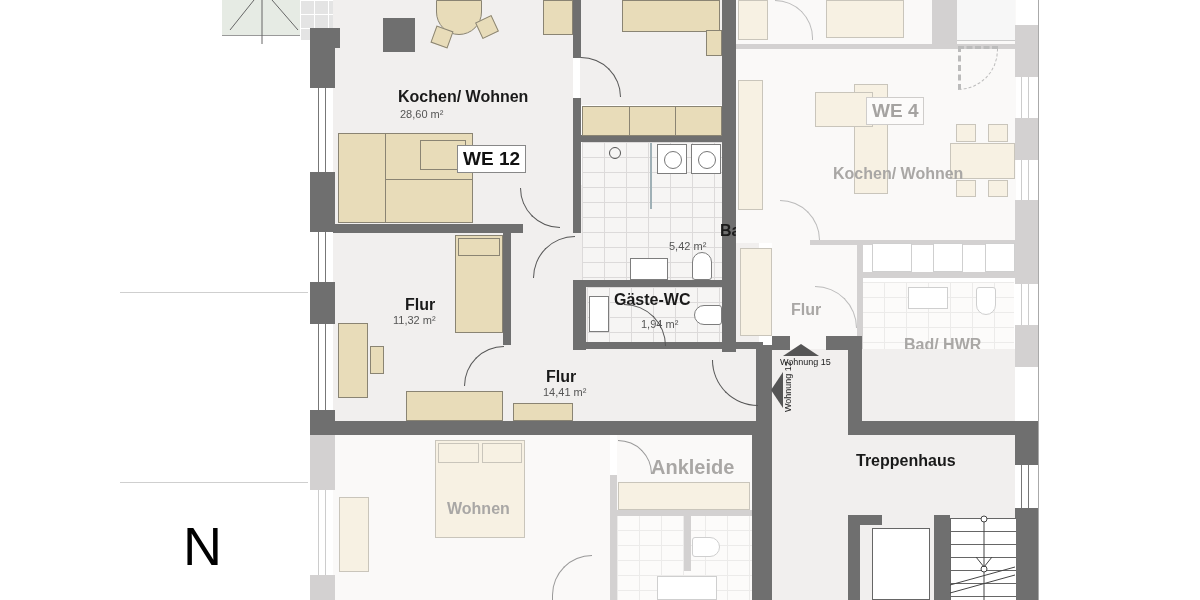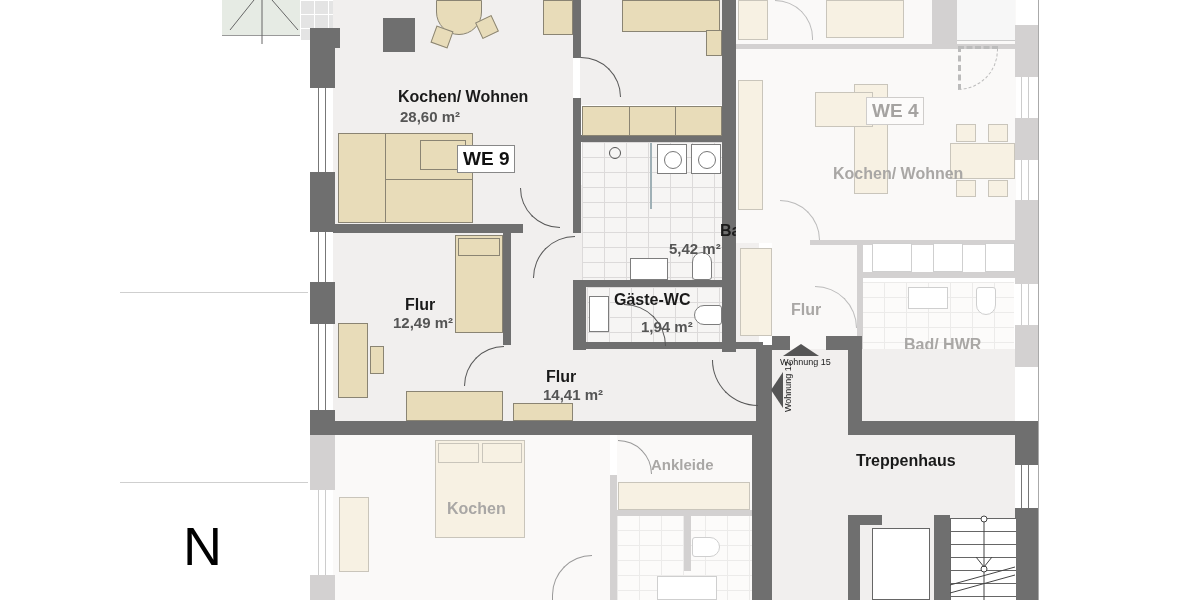--- a/index.html
+++ b/index.html
@@ -20,21 +20,21 @@
         linear-gradient(90deg,#ecebea 1px, transparent 1px);
       background-size:44px 15px, 22px 15px;}
     .furn{position:absolute;background:#e8dcb9;border:1.5px solid #8a8473;box-sizing:border-box;}
     .furn-l{position:absolute;background:#f7f1e3;border:1px solid #c9c5bb;box-sizing:border-box;}
     .fix{position:absolute;background:#fff;border:1.5px solid #7d7d7d;box-sizing:border-box;}
     .fix-l{position:absolute;background:#fff;border:1px solid #cfcfcf;box-sizing:border-box;}
     .window{position:absolute;background:#fff;border-left:1px solid #777;border-right:1px solid #777;box-sizing:border-box;}
     .window-l{position:absolute;background:#fff;border-left:1px solid #ccc;border-right:1px solid #ccc;box-sizing:border-box;}
     .room-label{position:absolute;font-weight:bold;font-size:16px;color:#1a1a1a;white-space:nowrap;}
     .room-label.light{color:#a9a7a5;}
-    .room-area{position:absolute;font-weight:bold;font-size:15px;color:#555;white-space:nowrap;}
+    .room-area{position:absolute;font-weight:normal;font-size:11px;color:#555;white-space:nowrap;}
     .unit-tag{position:absolute;font-weight:bold;font-size:19px;background:#fff;border:1px solid #888;padding:2px 5px;color:#111;}
     .unit-tag.light{color:#a5a3a1;border-color:#cfcdcb;background:#fcfbfa;}
     .door-arc{position:absolute;border:1px solid #555;box-sizing:border-box;}
     .small{font-size:9px;color:#222;position:absolute;white-space:nowrap;}
     .north{position:absolute;font-size:54px;color:#000;font-family:"Liberation Sans",sans-serif;}
     .hline{position:absolute;height:1px;background:#cfcfcf;}
   </style>
 </head>
 <body>
 
@@ -79,21 +79,21 @@
 <div class="wall" style="left:310px;top:421px;width:450px;height:14px;"></div>
 <div class="wall" style="left:756px;top:345px;width:16px;height:90px;"></div>
 
 <div class="abs" style="left:436px;top:0;width:46px;height:35px;background:#e8dcb9;border:1.5px solid #8a8473;border-radius:0 0 23px 23px;box-sizing:border-box;"></div>
 <div class="furn" style="left:433px;top:28px;width:18px;height:18px;transform:rotate(20deg);"></div>
 <div class="furn" style="left:478px;top:18px;width:18px;height:18px;transform:rotate(-25deg);"></div>
 <div class="furn" style="left:543px;top:0;width:30px;height:35px;"></div>
 <div class="furn" style="left:338px;top:133px;width:135px;height:90px;background:linear-gradient(#8a8473,#8a8473) 46px 0/1px 45px no-repeat,#e8dcb9;"></div>
 <div class="furn" style="left:385px;top:179px;width:88px;height:44px;"></div>
 <div class="furn" style="left:420px;top:140px;width:46px;height:30px;"></div>
-<div class="unit-tag" style="left:457px;top:145px;">WE 9</div>
+<div class="unit-tag" style="left:457px;top:145px;">WE 12</div>
 <div class="room-label" style="left:398px;top:88px;">Kochen/ Wohnen</div>
 <div class="room-area" style="left:400px;top:108px;">28,60 m²</div>
 
 <div class="furn" style="left:622px;top:0;width:98px;height:32px;"></div>
 <div class="furn" style="left:706px;top:30px;width:16px;height:26px;"></div>
 <div class="furn" style="left:582px;top:106px;width:140px;height:30px;background:linear-gradient(90deg,transparent 46px,#8a8473 46px,#8a8473 47px,transparent 47px,transparent 92px,#8a8473 92px,#8a8473 93px,transparent 93px),#e8dcb9;"></div>
 <div class="door-arc" style="left:581px;top:57px;width:40px;height:40px;border-left:none;border-bottom:none;border-radius:0 40px 0 0;"></div>
 
 <div class="fix" style="left:657px;top:144px;width:30px;height:30px;">
     <div style="position:absolute;left:6px;top:6px;width:16px;height:16px;border:1.5px solid #777;border-radius:50%;"></div>
@@ -113,21 +113,21 @@
 <div class="room-label" style="left:614px;top:291px;">Gäste-WC</div>
 <div class="room-area" style="left:641px;top:318px;">1,94 m²</div>
 <div class="door-arc" style="left:624px;top:304px;width:42px;height:42px;border-left:none;border-bottom:none;border-radius:0 42px 0 0;"></div>
 
 <div class="furn" style="left:455px;top:235px;width:48px;height:98px;"></div>
 <div class="furn" style="left:458px;top:238px;width:42px;height:18px;"></div>
 <div class="furn" style="left:338px;top:323px;width:30px;height:75px;"></div>
 <div class="furn" style="left:370px;top:346px;width:14px;height:28px;"></div>
 <div class="furn" style="left:406px;top:391px;width:97px;height:30px;"></div>
 <div class="room-label" style="left:405px;top:296px;">Flur</div>
-<div class="room-area" style="left:393px;top:314px;">12,49 m²</div>
+<div class="room-area" style="left:393px;top:314px;">11,32 m²</div>
 <div class="door-arc" style="left:464px;top:346px;width:40px;height:40px;border-right:none;border-bottom:none;border-radius:40px 0 0 0;"></div>
 
 <div class="furn" style="left:513px;top:403px;width:60px;height:18px;"></div>
 <div class="room-label" style="left:546px;top:368px;">Flur</div>
 <div class="room-area" style="left:543px;top:386px;">14,41 m²</div>
 <div class="door-arc" style="left:533px;top:236px;width:42px;height:42px;border-right:none;border-bottom:none;border-radius:42px 0 0 0;"></div>
 <div class="door-arc" style="left:520px;top:188px;width:40px;height:40px;border-left:none;border-top:none;border-radius:0 0 40px 0;transform:scaleX(-1);"></div>
 <div class="door-arc" style="left:712px;top:360px;width:46px;height:46px;border-right:none;border-top:none;border-radius:0 0 0 46px;"></div>
 
 <div class="floor-l" style="left:333px;top:435px;width:277px;height:165px;"></div>
@@ -142,22 +142,22 @@
 <div class="wall" style="left:752px;top:435px;width:20px;height:165px;"></div>
 <div class="furn-l" style="left:435px;top:440px;width:90px;height:98px;"></div>
 <div class="furn-l" style="left:438px;top:443px;width:41px;height:20px;"></div>
 <div class="furn-l" style="left:482px;top:443px;width:40px;height:20px;"></div>
 <div class="furn-l" style="left:339px;top:497px;width:30px;height:75px;"></div>
 <div class="furn-l" style="left:618px;top:482px;width:132px;height:28px;"></div>
 <div class="fix-l" style="left:692px;top:537px;width:28px;height:20px;border-radius:3px 10px 10px 3px;"></div>
 <div class="fix-l" style="left:657px;top:576px;width:60px;height:24px;"></div>
 <div class="door-arc" style="left:618px;top:440px;width:34px;height:34px;border-left:none;border-bottom:none;border-color:#999;border-radius:0 34px 0 0;"></div>
 <div class="door-arc" style="left:552px;top:555px;width:40px;height:45px;border-right:none;border-bottom:none;border-color:#999;border-radius:40px 0 0 0;"></div>
-<div class="room-label light" style="left:447px;top:500px;">Kochen</div>
-<div class="room-label light" style="left:651px;top:456px;font-size:15px;">Ankleide</div>
+<div class="room-label light" style="left:447px;top:500px;">Wohnen</div>
+<div class="room-label light" style="left:651px;top:456px;font-size:20px;">Ankleide</div>
 
 <div class="floor-l" style="left:736px;top:48px;width:280px;height:195px;"></div>
 <div class="floor-l" style="left:736px;top:0;width:280px;height:48px;"></div>
 <div class="floor-l" style="left:772px;top:243px;width:90px;height:108px;"></div>
 <div class="tile-l" style="left:862px;top:282px;width:152px;height:138px;"></div>
 <div class="wall-l" style="left:736px;top:44px;width:280px;height:5px;"></div>
 <div class="wall-l" style="left:810px;top:240px;width:210px;height:5px;"></div>
 <div class="wall-l" style="left:862px;top:272px;width:155px;height:6px;"></div>
 <div class="wall-l" style="left:857px;top:243px;width:6px;height:178px;"></div>
 <div class="wall-l" style="left:1015px;top:25px;width:24px;height:52px;"></div>

